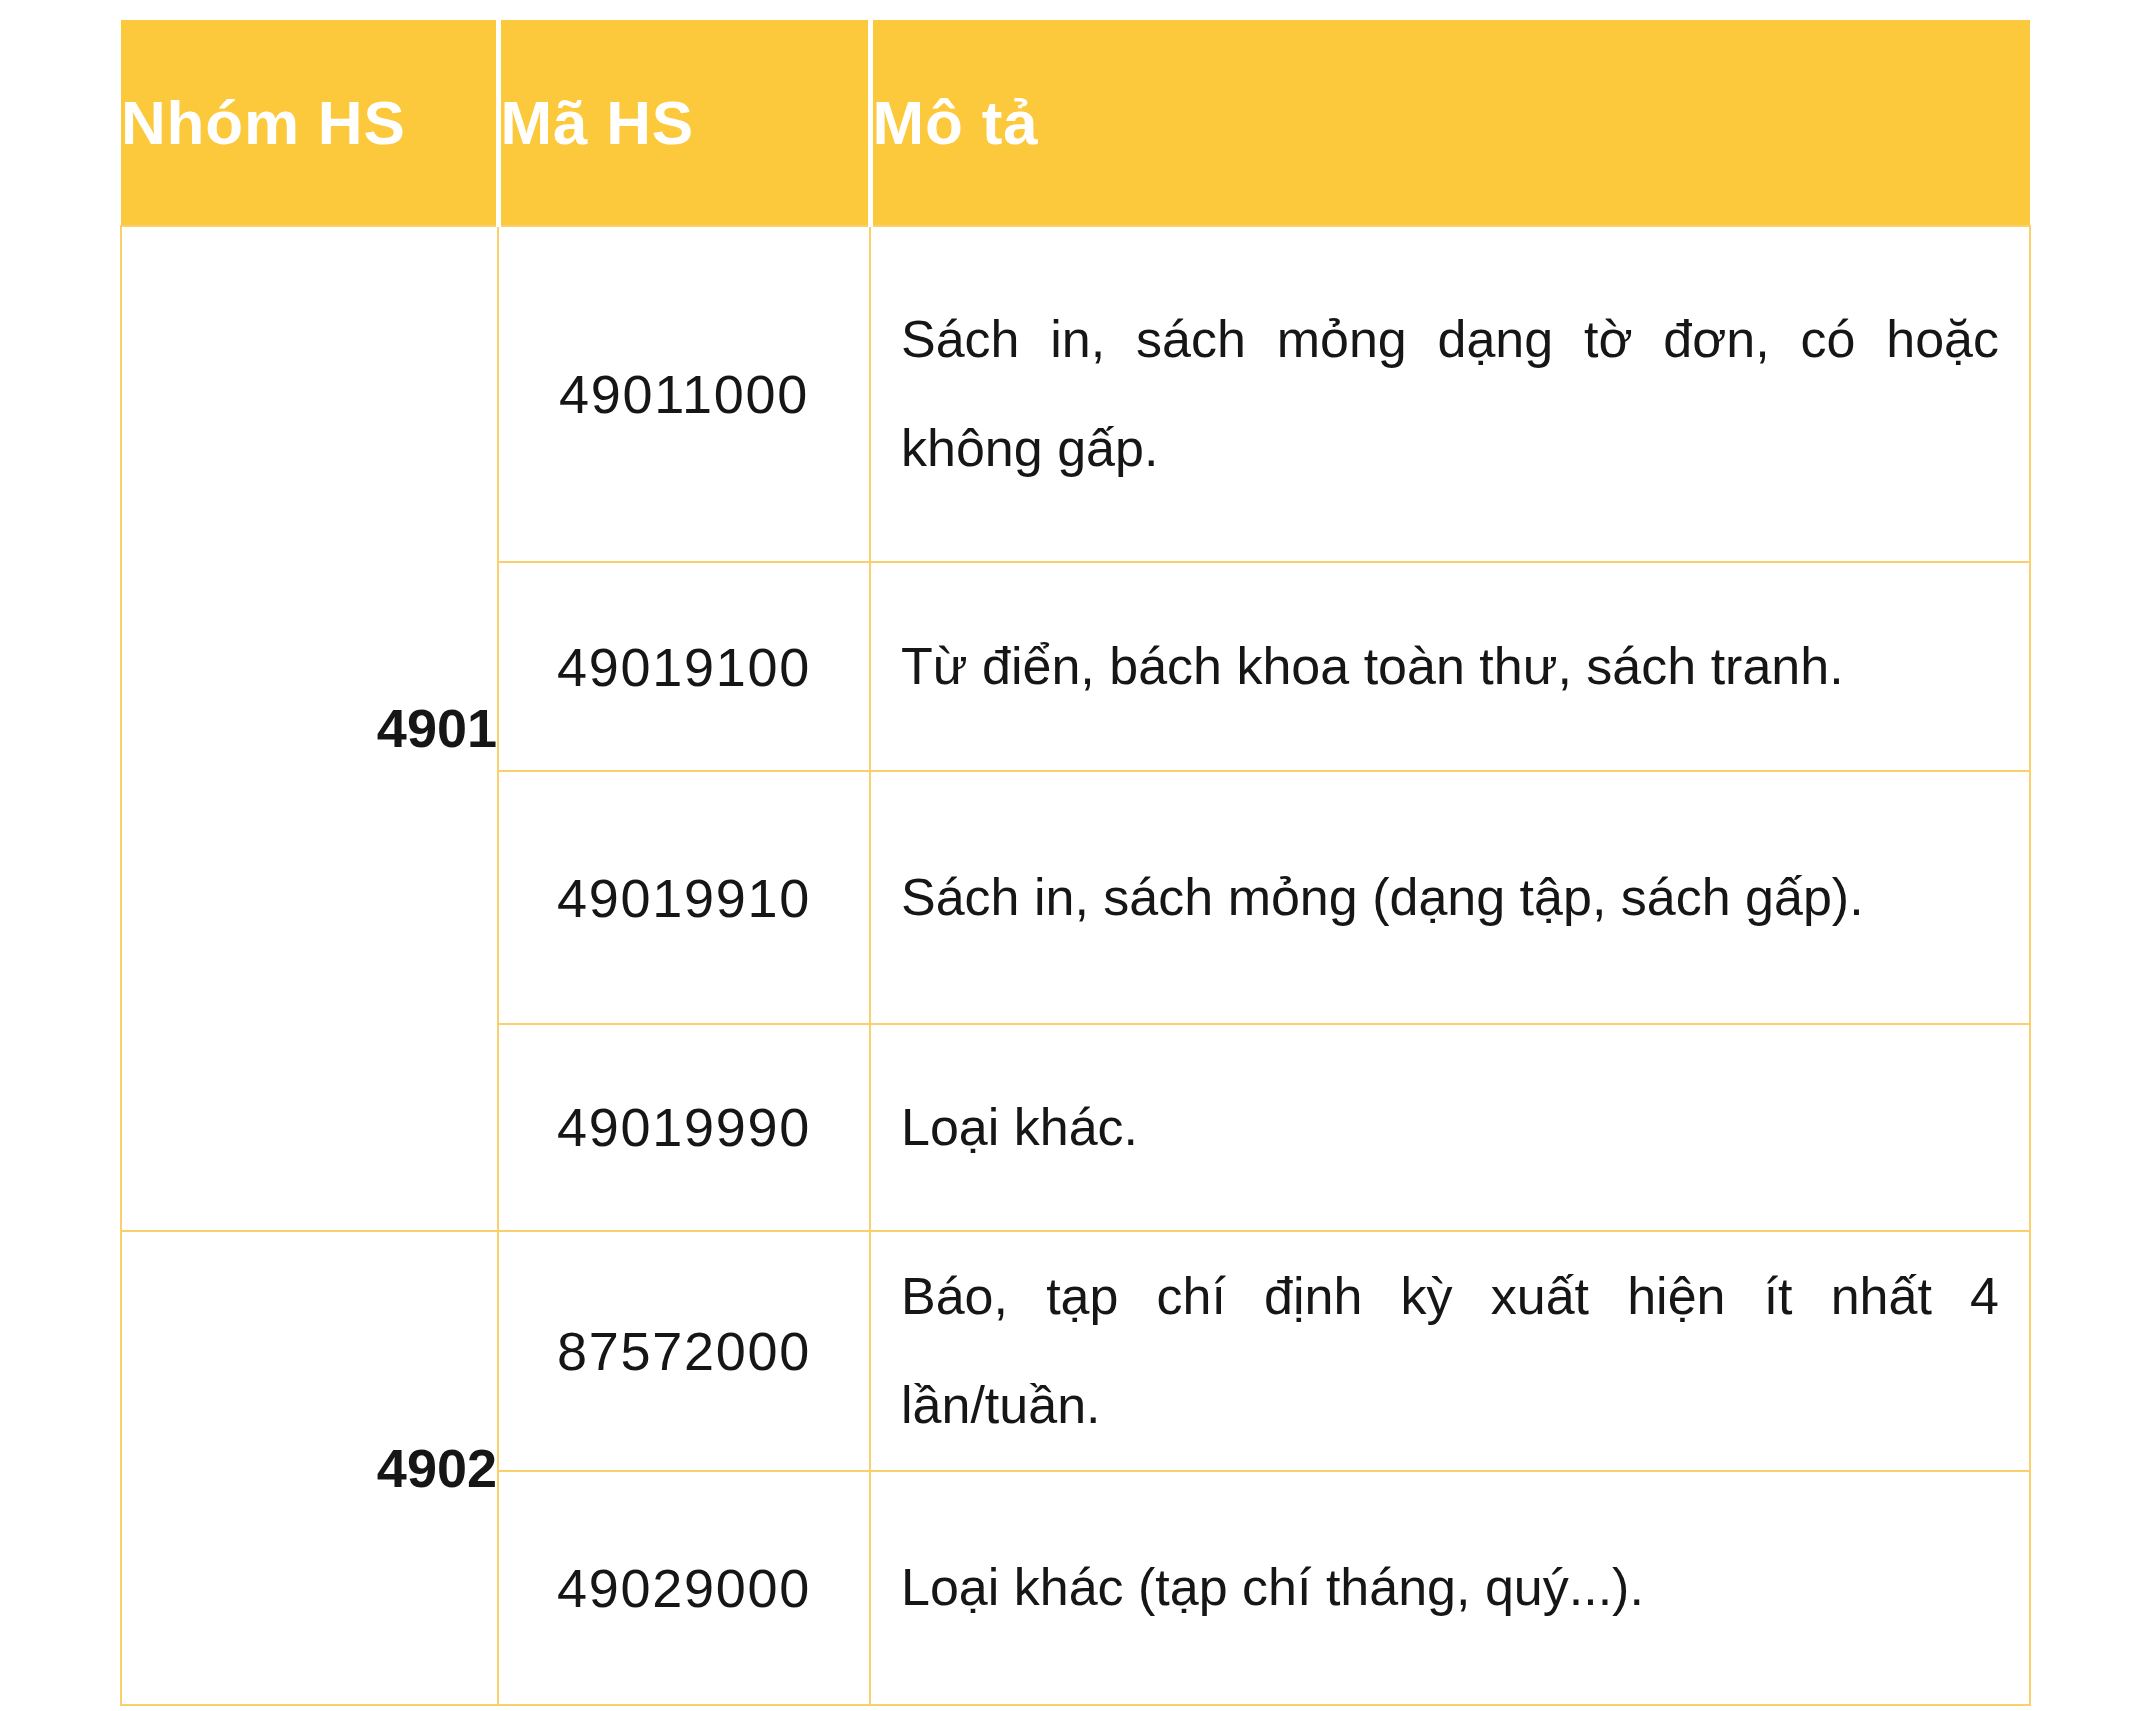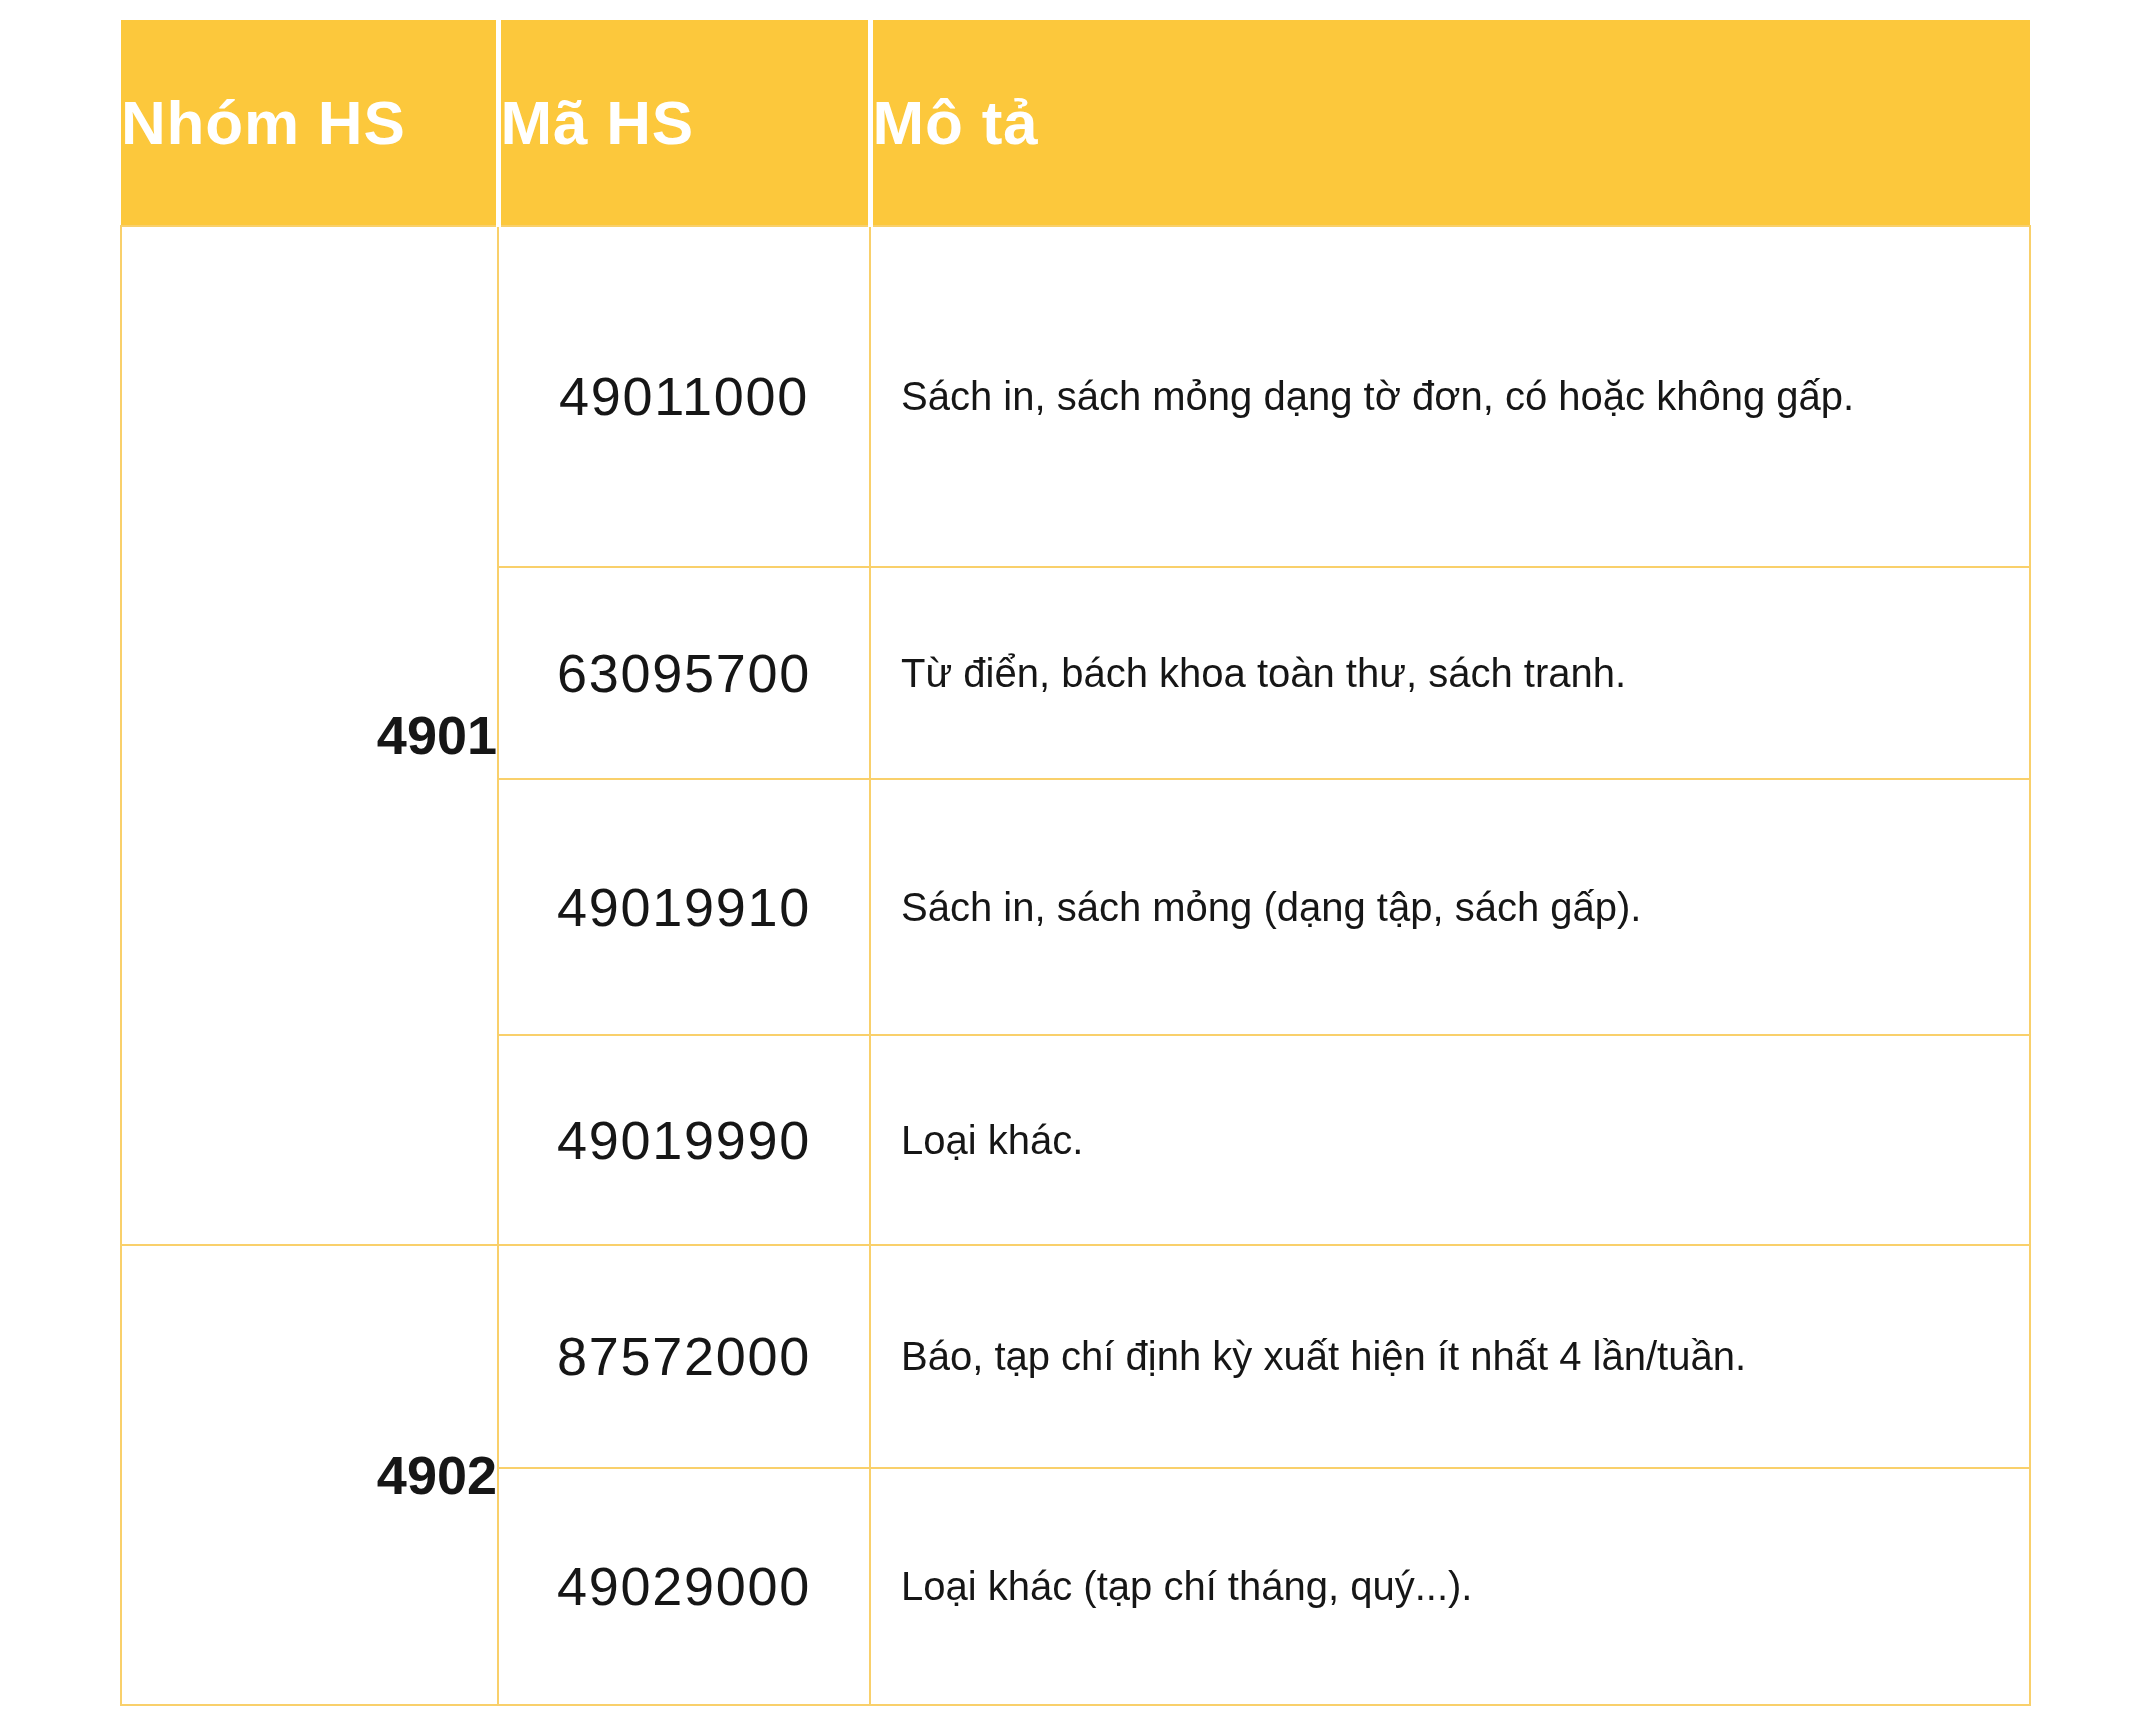--- a/index.html
+++ b/index.html
@@ -55,21 +55,21 @@
     font-weight:bold;
     font-size:54px;
   }
   td.code{
     text-align:center;
     font-size:54px;
     font-weight:400;
     letter-spacing:1.7px;
   }
   td.desc{
-    font-size:40px;
+    font-size:52px;
     line-height:2.1;
     text-align:justify;
     padding:8.4px 30px;
     border-radius:11px;
   }
 </style>
 </head>
 <body>
 
 <table class="hs">
@@ -85,21 +85,21 @@
       <th class="sep">Mô tả</th>
     </tr>
   </thead>
   <tbody>
     <tr class="r1">
       <td class="gcell" rowspan="4">4901</td>
       <td class="code">49011000</td>
       <td class="desc">Sách in, sách mỏng dạng tờ đơn, có hoặc không gấp.</td>
     </tr>
     <tr class="r2">
-      <td class="code">63095700</td>
+      <td class="code">49019100</td>
       <td class="desc">Từ điển, bách khoa toàn thư, sách tranh.</td>
     </tr>
     <tr class="r3">
       <td class="code">49019910</td>
       <td class="desc">Sách in, sách mỏng (dạng tập, sách gấp).</td>
     </tr>
     <tr class="r4">
       <td class="code">49019990</td>
       <td class="desc">Loại khác.</td>
     </tr>

